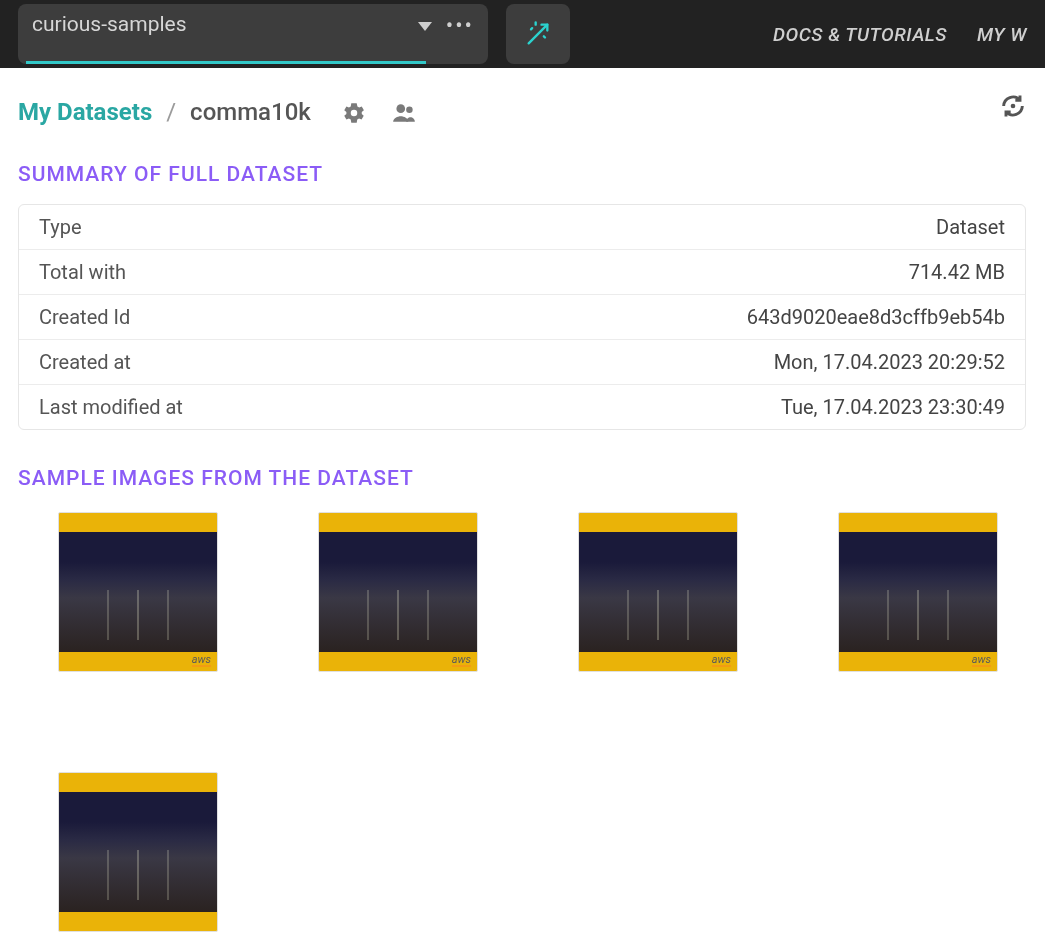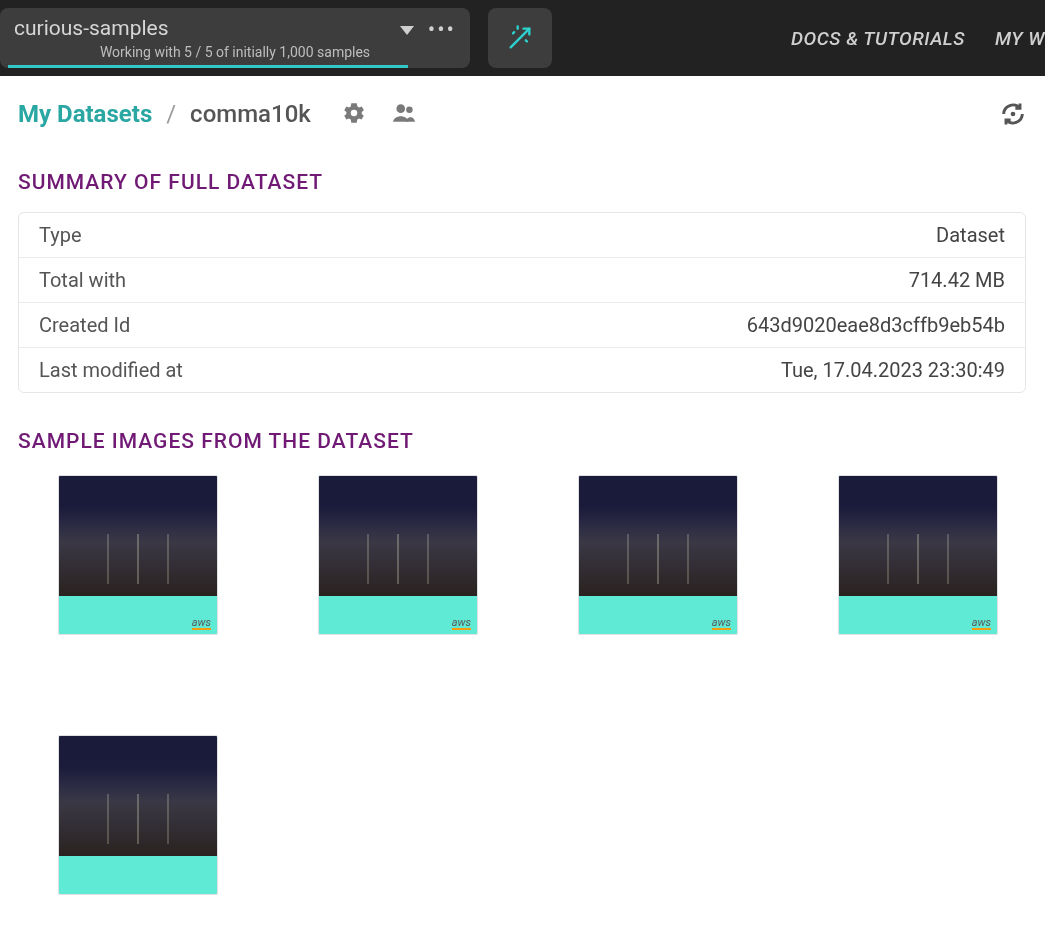--- a/index.html
+++ b/index.html
@@ -5,25 +5,25 @@
   * { box-sizing: border-box; margin: 0; padding: 0; }
   body {
     font-family: -apple-system, BlinkMacSystemFont, "Segoe UI", Roboto, Helvetica, Arial, sans-serif;
     background: #ffffff;
     color: #333;
     width: 1045px;
     height: 935px;
     overflow: hidden;
   }
   .topbar {
-    height: 76px;
+    height: 68px;
     background: #222222;
     display: flex;
     align-items: center;
-    padding: 0 0;
+    padding: 0 18px;
     gap: 18px;
   }
   .selector {
     background: #3d3d3d;
     border-radius: 8px;
     height: 60px;
     width: 470px;
     position: relative;
     padding: 8px 14px 4px 14px;
     color: #d0d0d0;
@@ -84,34 +84,34 @@
     font-weight: 500;
     letter-spacing: 0.5px;
     font-style: italic;
   }
   .nav-right > div { white-space: nowrap; }
   .content {
     padding: 24px 18px;
   }
   .breadcrumb {
     display: flex;
-    align-items: flex-start;
+    align-items: flex-end;
     gap: 14px;
     font-size: 24px;
     font-weight: 600;
     color: #333;
   }
   .breadcrumb .link { color: #2aa7a3; font-weight: 700; cursor: pointer; }
   .breadcrumb .sep { color: #9b9b9b; font-weight: 400; }
   .breadcrumb .name { color: #555; font-weight: 500; }
   .bc-icons { display: flex; gap: 22px; margin-left: 16px; }
   .bc-icons svg { fill: #7a7a7a; }
   .bc-right { margin-left: auto; }
   .section-title {
-    color: #701a75;
+    color: #8b5cf6;
     font-size: 21px;
     letter-spacing: 1px;
     font-weight: 500;
     margin: 36px 0 18px 0;
   }
   .summary-table {
     border: 1px solid #e6e6e6;
     border-radius: 6px;
     overflow: hidden;
     width: 1008px;
@@ -133,23 +133,24 @@
     flex-wrap: wrap;
     gap: 100px 100px;
     margin-top: 22px;
     padding-left: 40px;
   }
   .thumb {
     width: 160px;
     height: 160px;
     border: 1px solid #e0e0e0;
     border-radius: 2px;
-    background: #5eead4;
+    background: #eab308;
     position: relative;
     display: flex;
+    align-items: center;
     justify-content: center;
     overflow: hidden;
   }
   .thumb-img {
     width: 160px;
     height: 120px;
     background: linear-gradient(to bottom, #1a1a3a 0%, #1a1a3a 25%, #2a2a44 40%, #3a3845 55%, #2a2220 100%);
     position: relative;
   }
   .thumb-img::after {
@@ -174,21 +175,20 @@
     padding-bottom: 0;
     line-height: 1;
   }
 </style>
 </head>
 <body>
 
 <div class="topbar">
   <div class="selector">
     <div class="selector-title">curious-samples</div>
-    <div class="selector-sub">Working with 5 / 5 of initially 1,000 samples</div>
     <div class="selector-caret"></div>
     <div class="selector-dots">•••</div>
     <div class="selector-progress"></div>
   </div>
   <div class="magic-btn">
     <svg width="28" height="28" viewBox="0 0 24 24" fill="none" stroke-width="2" stroke-linecap="round" stroke-linejoin="round">
       <path d="M4 20 L20 4"></path>
       <path d="M15 4 h5 v5"></path>
       <path d="M6 8 l1 -1 M10 2 l0 2 M17 14 l1 1"></path>
     </svg>
@@ -235,20 +235,24 @@
     </div>
     <div class="summary-row">
       <span class="label">Total with</span>
       <span class="value">714.42 MB</span>
     </div>
     <div class="summary-row">
       <span class="label">Created Id</span>
       <span class="value">643d9020eae8d3cffb9eb54b</span>
     </div>
     <div class="summary-row">
+      <span class="label">Created at</span>
+      <span class="value">Mon, 17.04.2023 20:29:52</span>
+    </div>
+    <div class="summary-row">
       <span class="label">Last modified at</span>
       <span class="value">Tue, 17.04.2023 23:30:49</span>
     </div>
   </div>
 
   <div class="section-title">SAMPLE IMAGES FROM THE DATASET</div>
 
   <div class="thumbs">
     <div class="thumb">
       <div class="thumb-img"></div>

